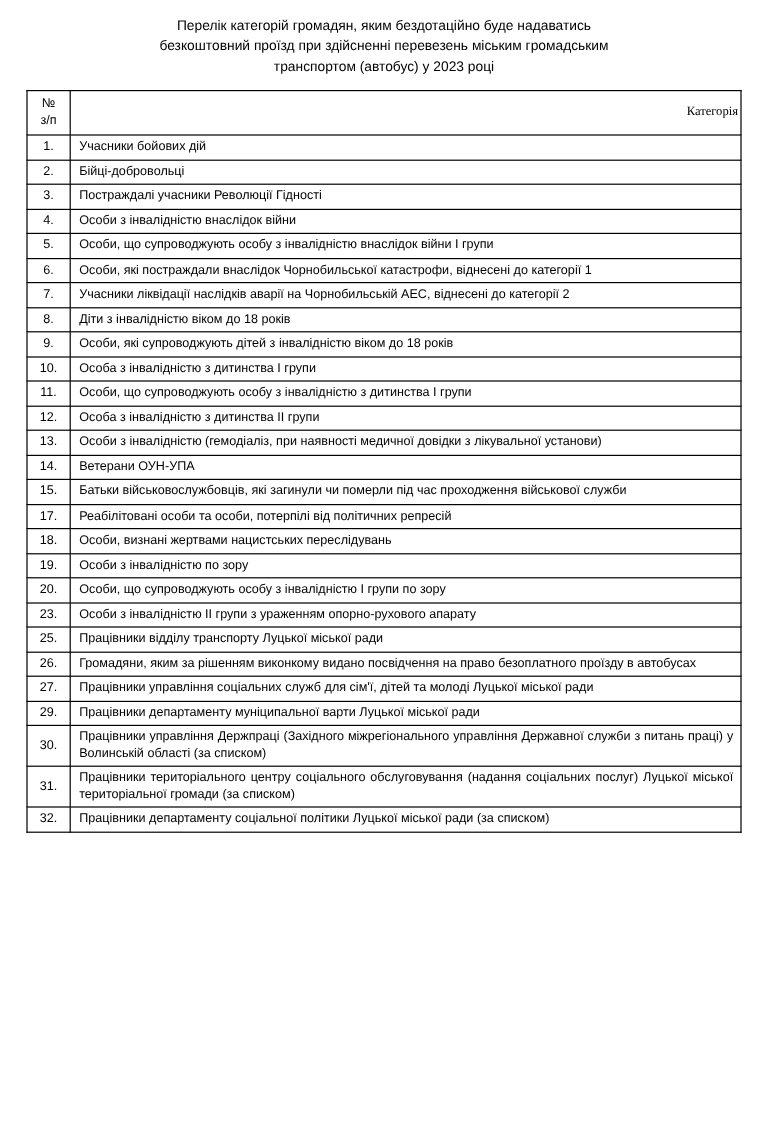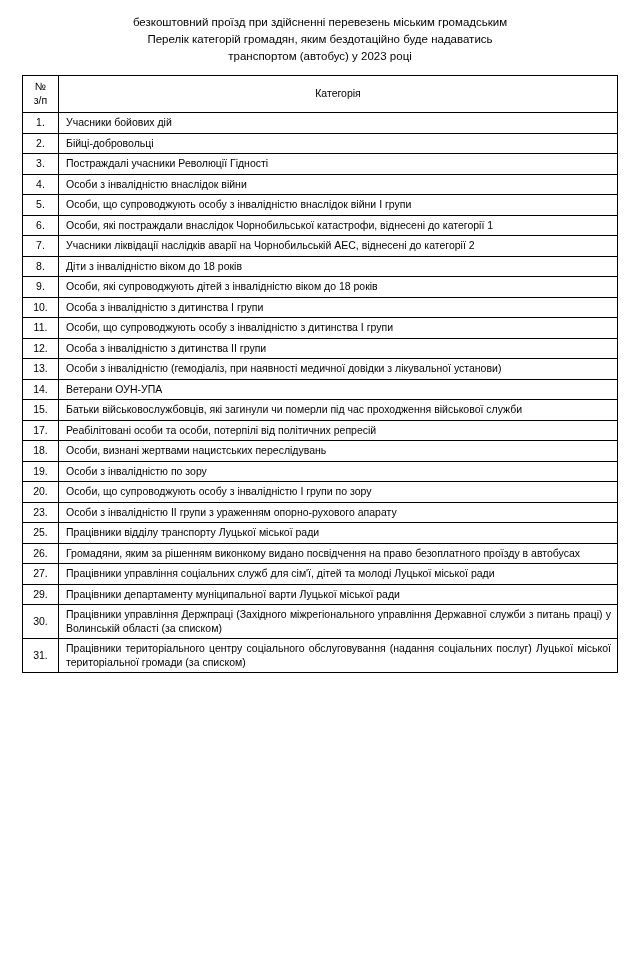--- a/index.html
+++ b/index.html
@@ -44,23 +44,24 @@
     vertical-align: middle;
   }
   col.col-num { width: 36px; }
   th.h-num {
     text-align: center;
     padding: 4px 2px 5px 2px;
     font-size: 10.5px;
     line-height: 12.5px;
   }
   th.h-cat {
-    text-align: center;
+    text-align: right;
     padding: 4px 2px 5px 2px;
     font-size: 11px;
+    font-family: Liberation Serif, serif;
   }
   td.c-num {
     text-align: center;
     padding: 3px 2px;
     white-space: nowrap;
   }
   td.c-cat {
     text-align: justify;
     text-align-last: left;
     padding: 3px 6px 3px 7px;
@@ -68,22 +69,22 @@
   td.c-cat.just {
     text-align: justify;
   }
 </style>
 </head>
 <body>
 
 <div class="page">
 
   <div class="doc-title">
+    <span class="tline">Перелік категорій громадян, яким бездотаційно буде надаватись</span>
     <span class="tline">безкоштовний проїзд при здійсненні перевезень міським громадським</span>
-    <span class="tline">Перелік категорій громадян, яким бездотаційно буде надаватись</span>
     <span class="tline">транспортом (автобус) у 2023 році</span>
   </div>
 
   <table class="cat-table">
     <colgroup>
       <col class="col-num">
       <col>
     </colgroup>
     <thead>
       <tr>
@@ -192,16 +193,20 @@
         <td class="c-cat">Працівники департаменту муніципальної варти Луцької міської ради</td>
       </tr>
       <tr>
         <td class="c-num">30.</td>
         <td class="c-cat just">Працівники управління Держпраці (Західного міжрегіонального управління Державної служби з питань праці) у Волинській області (за списком)</td>
       </tr>
       <tr>
         <td class="c-num">31.</td>
         <td class="c-cat just">Працівники територіального центру соціального обслуговування (надання соціальних послуг) Луцької міської територіальної громади (за списком)</td>
       </tr>
+      <tr>
+        <td class="c-num">32.</td>
+        <td class="c-cat">Працівники департаменту соціальної політики Луцької міської ради (за списком)</td>
+      </tr>
     </tbody>
   </table>
 
 </div>
 
 </body></html>

